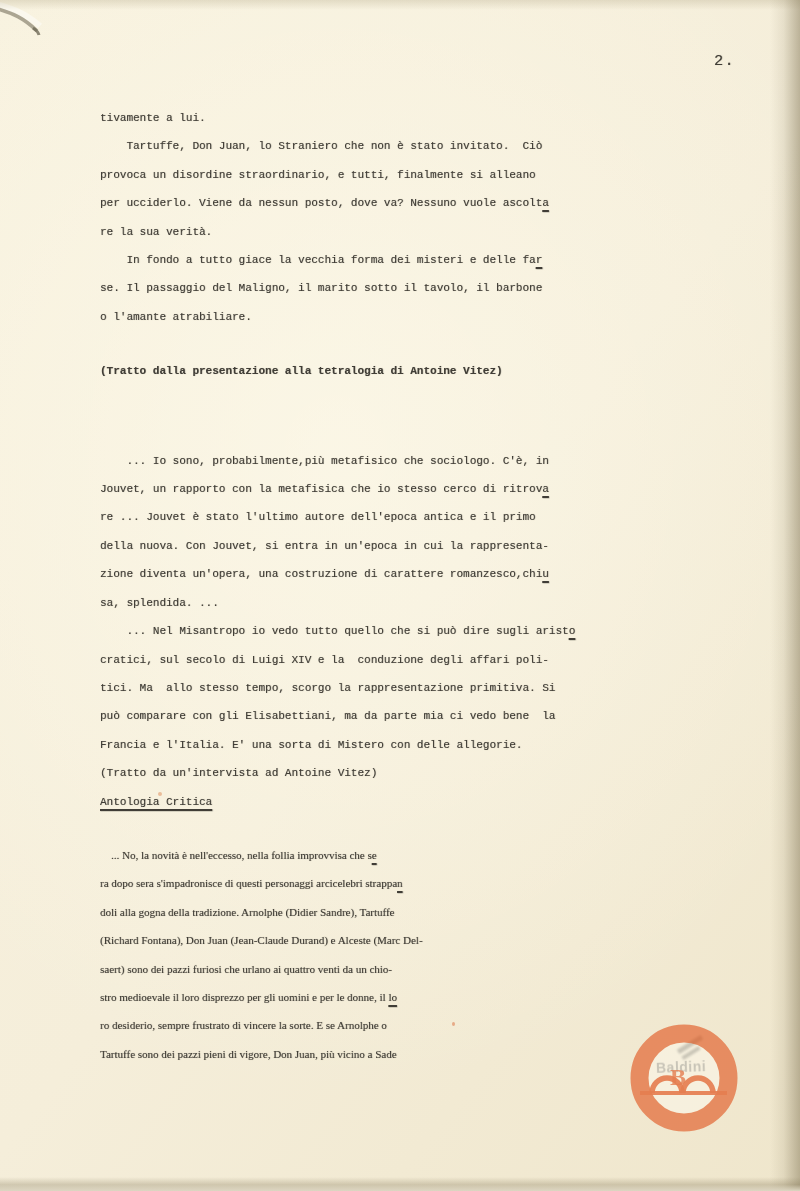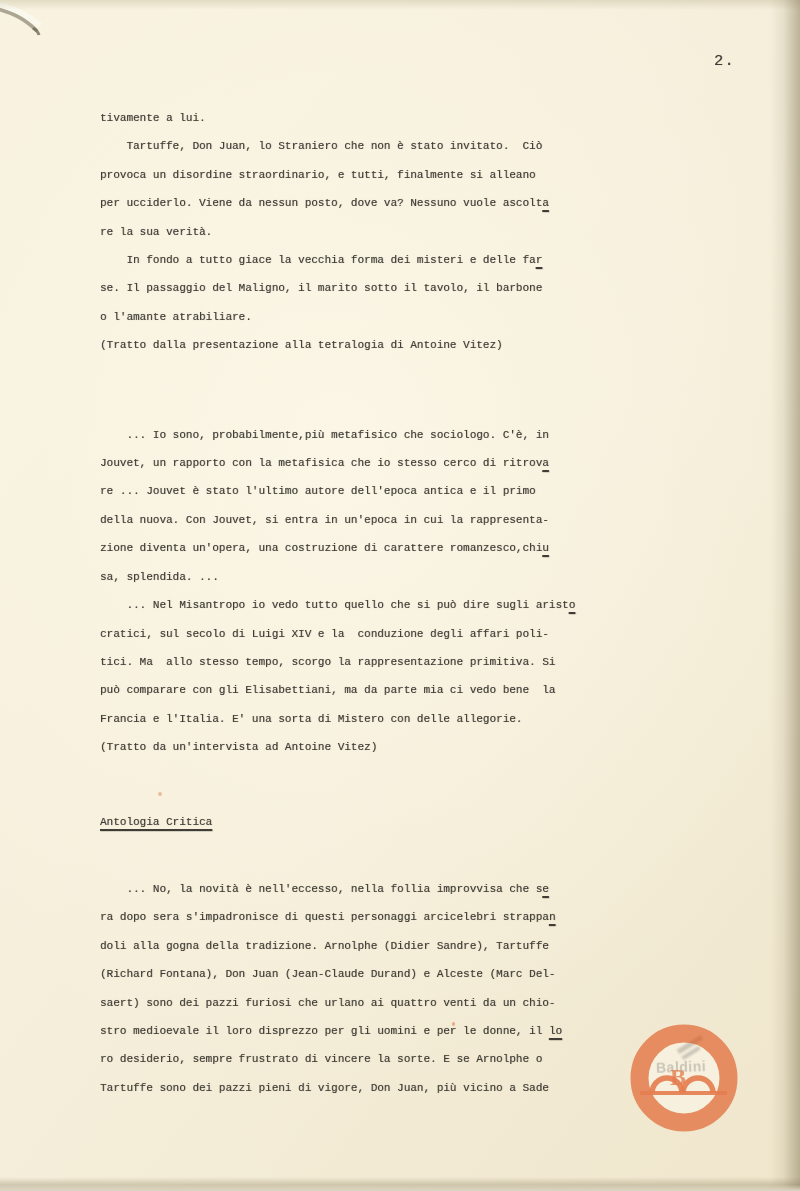--- a/index.html
+++ b/index.html
@@ -42,25 +42,25 @@
     font-size:15.2px;letter-spacing:1.5px;
     text-shadow:0.5px 0.4px 0.7px rgba(58,55,46,0.5);
   }
   .doc{
     position:absolute;left:100px;top:104px;
     font-size:11px;line-height:28.4px;
     white-space:pre;
     text-shadow:0.5px 0.4px 0.7px rgba(58,55,46,0.45);
   }
   .block{margin:0;}
-  .b-attribution{}
+  .b-attribution{margin-top:26px;font-weight:bold;}
   .b-attribution-tight{}
   .b-quote-start{margin-top:61px;}
-  .b-heading{margin-top:46px;}
-  .b-final-para{margin-top:39px;}
+  .b-heading{}
+  .b-final-para{margin-top:25px;font-family:Liberation Serif, serif;}
   .u, .b-heading .line span{
     text-decoration:underline;
     text-decoration-thickness:1.6px;
     text-underline-offset:3.5px;
   }
   
   .scratch{position:absolute;left:0;top:0;pointer-events:none;}
   
   .stamp{position:absolute;left:615px;top:1008px;pointer-events:none;}
   .stamp-inner{fill:rgba(250,245,231,0.62);}

